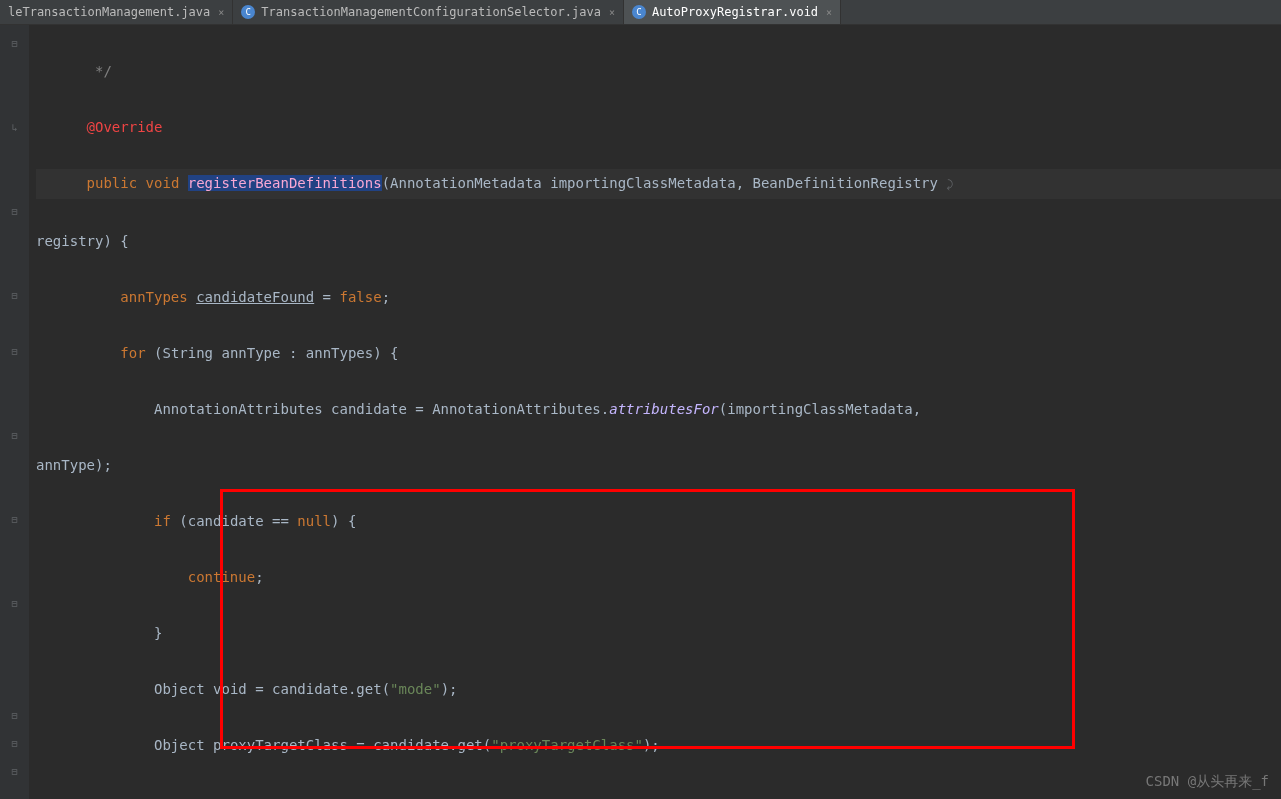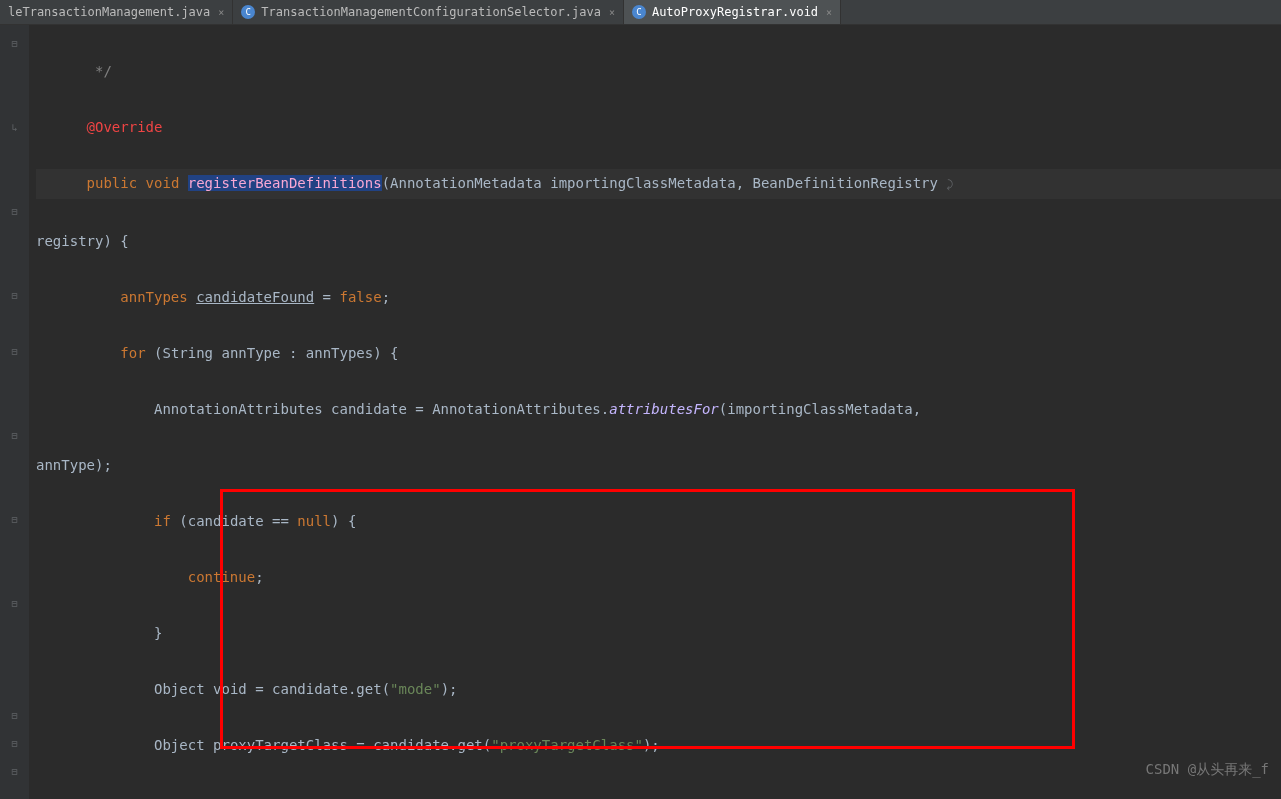--- a/index.html
+++ b/index.html
@@ -94,21 +94,21 @@
       position: absolute;
       border: 3px solid #ff0000;
       left: 190px;
       top: 464px;
       width: 855px;
       height: 260px;
       pointer-events: none;
     }
     .watermark {
       position: absolute;
-      bottom: 20px;
+      bottom: 8px;
       right: 12px;
       color: #777;
       font-size: 14px;
     }
     .wrap-icon {
       color: #606366;
       font-size: 11px;
     }
   </style>
 </head>

